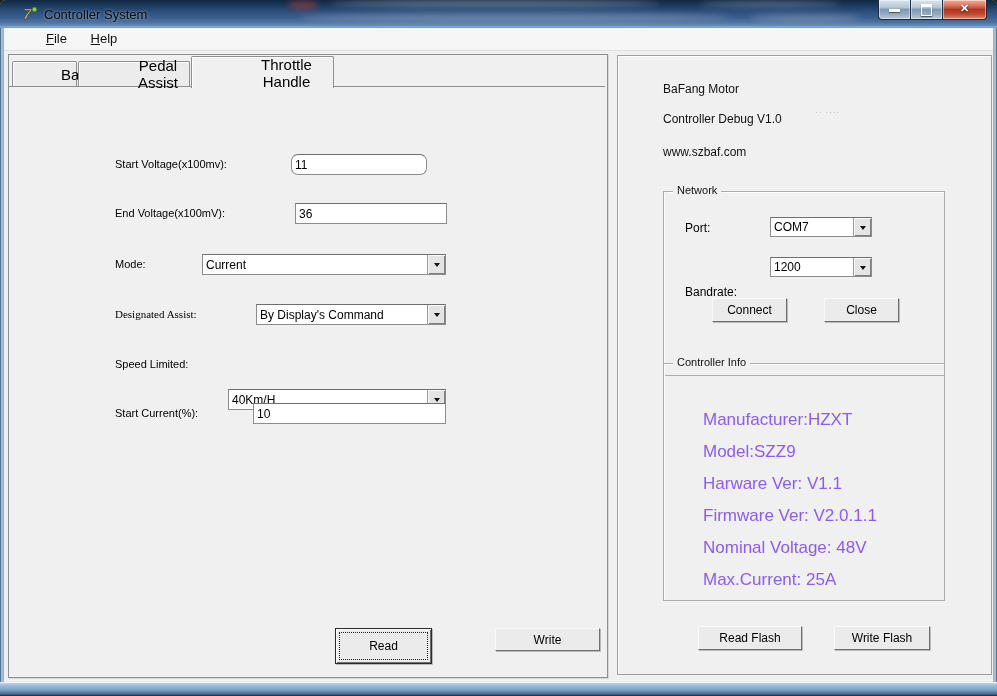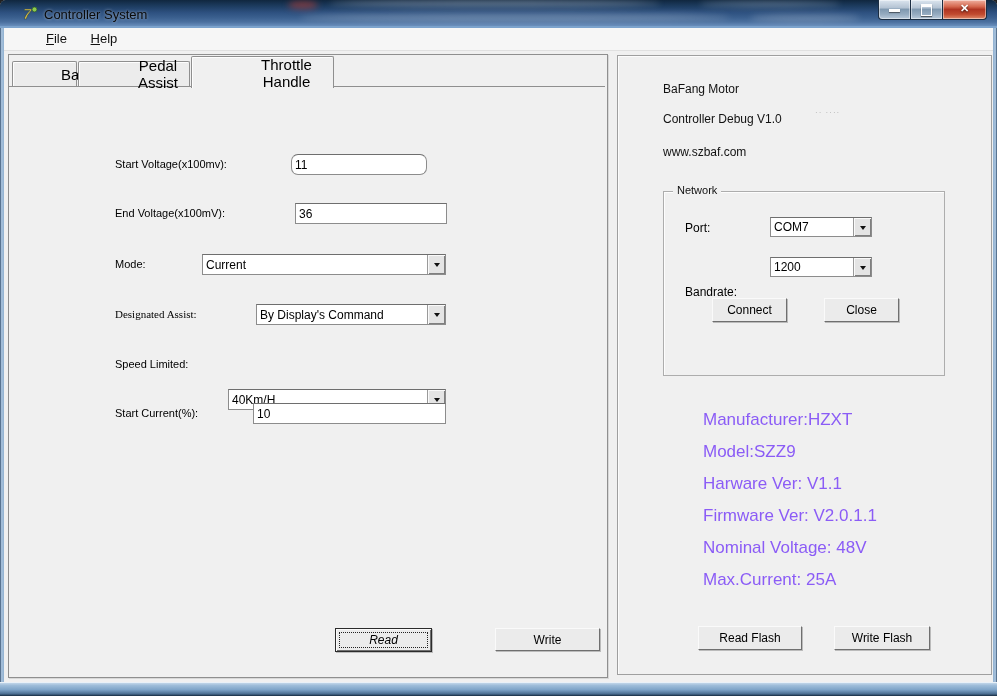--- a/index.html
+++ b/index.html
@@ -207,21 +207,21 @@
   <div class="combo" style="left:228px;top:354px;width:218px;margin-top:35px;">
     <span class="combo-text">40Km/H</span>
     <span class="combo-btn">
         <span class="combo-arrow"></span>
       </span>
   </div>
 
   <span class="flabel" style="left:115px;top:407px;">Start Current(%):</span>
   <input class="tbox" style="left: 253px; top: 403px; width: 193px;" value="10">
 
-  <div class="btn3d btn-default" style="left:335px;top:628px;width:97px;height:24px;font-style:italic;">
+  <div class="btn3d btn-default" style="left:335px;top:628px;width:97px;height:36px;">
     <span>Read</span>
   </div>
   <div class="btn3d" style="left:495px;top:628px;width:105px;height:23px;">
     <span>Write</span>
   </div>
 
   <div class="right-panel"></div>
 
   <span class="brand-line" style="left:663px;top:82px;">BaFang Motor</span>
   <span class="brand-line" style="left:663px;top:112px;">Controller Debug V1.0</span>
@@ -245,20 +245,23 @@
         <span class="combo-arrow"></span>
       </span>
   </div>
   <div class="btn3d" style="left:712px;top:298px;width:75px;height:24px;">
     <span>Connect</span>
   </div>
   <div class="btn3d" style="left:824px;top:298px;width:75px;height:24px;">
     <span>Close</span>
   </div>
 
+  <div class="groupbox" style="left:663px;top:363px;width:282px;height:238px;">
+    <span class="groupbox-legend">Controller Info</span>
+  </div>
   <span class="info-line" style="left:703px;top:410px;">Manufacturer:HZXT</span>
   <span class="info-line" style="left:703px;top:442px;">Model:SZZ9</span>
   <span class="info-line" style="left:703px;top:474px;">Harware Ver: V1.1</span>
   <span class="info-line" style="left:703px;top:506px;">Firmware Ver: V2.0.1.1</span>
   <span class="info-line" style="left:703px;top:538px;">Nominal Voltage: 48V</span>
   <span class="info-line" style="left:703px;top:570px;">Max.Current: 25A</span>
 
   <div class="btn3d" style="left:698px;top:626px;width:104px;height:24px;">
     <span>Read Flash</span>
   </div>

